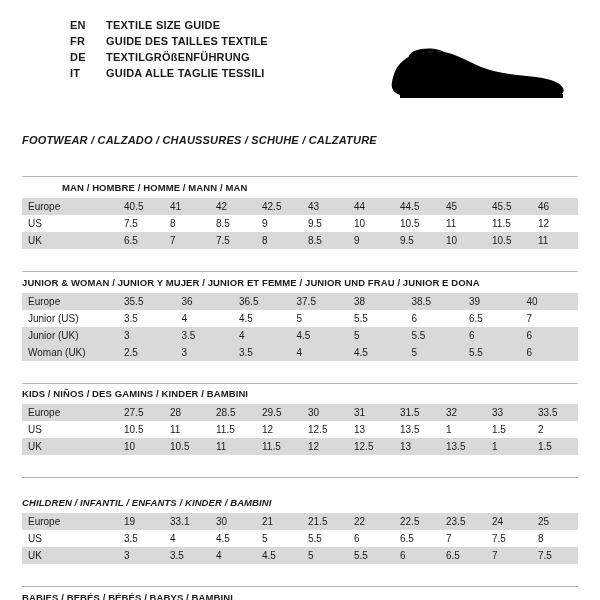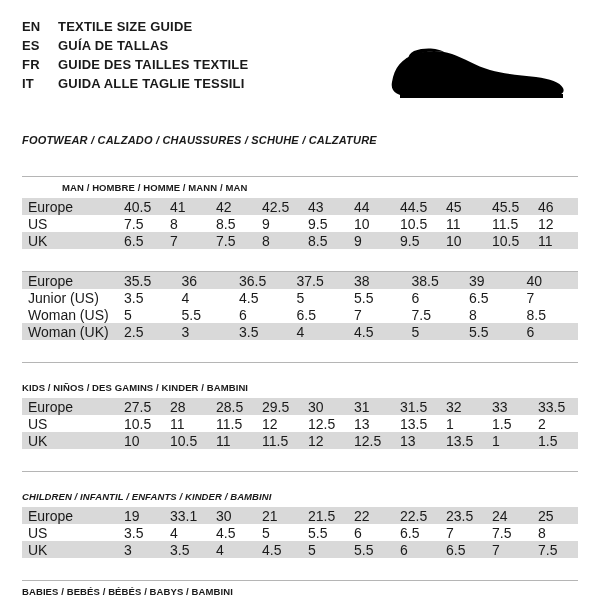--- a/index.html
+++ b/index.html
@@ -21,22 +21,23 @@
     box-sizing: border-box;
     padding: 18px 22px 0 22px;
   }
   
   .header {
     position: relative;
     height: 100px;
   }
   .lang-table {
     border-collapse: collapse;
-    font-size: 13px;
+    font-size: 11px;
     line-height: 1.45;
+    margin-left: 48px;
   }
   .lang-table td {
     padding: 0 0 0 0;
     vertical-align: top;
     white-space: nowrap;
   }
   .lang-code {
     width: 36px;
     font-weight: bold;
     letter-spacing: 0.2px;
@@ -68,21 +69,21 @@
     margin: 0 0 5px 0;
     letter-spacing: 0.1px;
   }
   .group {
     margin-top: 22px;
   }
   .group.first { margin-top: 30px; }
 
   table.size {
     border-collapse: collapse;
-    font-size: 14px;
+    font-size: 10px;
     width: 100%;
     table-layout: fixed;
   }
   table.size td {
     height: 17px;
     padding: 0 6px;
     text-align: left;
     white-space: nowrap;
     color: #1a1a1a;
   }
@@ -104,26 +105,26 @@
 <div class="page">
 
   <div class="header">
     <table class="lang-table">
       <tbody>
         <tr>
           <td class="lang-code">EN</td>
           <td class="lang-text">TEXTILE SIZE GUIDE</td>
         </tr>
         <tr>
-          <td class="lang-code">ES</td>
-          <td class="lang-text">GUÍA DE TALLAS</td>
-        </tr>
-        <tr>
           <td class="lang-code">FR</td>
           <td class="lang-text">GUIDE DES TAILLES TEXTILE</td>
+        </tr>
+        <tr>
+          <td class="lang-code">DE</td>
+          <td class="lang-text">TEXTILGRÖßENFÜHRUNG</td>
         </tr>
         <tr>
           <td class="lang-code">IT</td>
           <td class="lang-text">GUIDA ALLE TAGLIE TESSILI</td>
         </tr>
       </tbody>
     </table>
 
     <div class="shoe-wrap">
       <svg viewBox="0 0 190 70" width="190" height="70" aria-hidden="true">
@@ -181,20 +182,21 @@
           <td>10</td>
           <td>10.5</td>
           <td>11</td>
         </tr>
       </tbody>
     </table>
   </div>
 
   <div class="group">
     <hr class="divider">
+    <div class="group-title" style="margin-top:5px;">JUNIOR &amp; WOMAN / JUNIOR Y MUJER / JUNIOR ET FEMME / JUNIOR UND FRAU / JUNIOR E DONA</div>
     <table class="size">
       <tbody>
         <tr class="shade">
           <td class="rowlabel">Europe</td>
           <td>35.5</td>
           <td>36</td>
           <td>36.5</td>
           <td>37.5</td>
           <td>38</td>
           <td>38.5</td>
@@ -205,49 +207,49 @@
           <td class="rowlabel">Junior (US)</td>
           <td>3.5</td>
           <td>4</td>
           <td>4.5</td>
           <td>5</td>
           <td>5.5</td>
           <td>6</td>
           <td>6.5</td>
           <td>7</td>
         </tr>
-        <tr>
-          <td class="rowlabel">Woman (US)</td>
-          <td>5</td>
-          <td>5.5</td>
-          <td>6</td>
-          <td>6.5</td>
-          <td>7</td>
-          <td>7.5</td>
-          <td>8</td>
-          <td>8.5</td>
+        <tr class="shade">
+          <td class="rowlabel">Junior (UK)</td>
+          <td>3</td>
+          <td>3.5</td>
+          <td>4</td>
+          <td>4.5</td>
+          <td>5</td>
+          <td>5.5</td>
+          <td>6</td>
+          <td>6</td>
         </tr>
         <tr class="shade">
           <td class="rowlabel">Woman (UK)</td>
           <td>2.5</td>
           <td>3</td>
           <td>3.5</td>
           <td>4</td>
           <td>4.5</td>
           <td>5</td>
           <td>5.5</td>
           <td>6</td>
         </tr>
       </tbody>
     </table>
   </div>
 
   <div class="group">
     <hr class="divider">
-    <div class="group-title" style="margin-top:19px;">KIDS / NIÑOS / DES GAMINS / KINDER / BAMBINI</div>
+    <div class="group-title" style="margin-top:4px;">KIDS / NIÑOS / DES GAMINS / KINDER / BAMBINI</div>
     <table class="size">
       <tbody>
         <tr class="shade">
           <td class="rowlabel">Europe</td>
           <td>27.5</td>
           <td>28</td>
           <td>28.5</td>
           <td>29.5</td>
           <td>30</td>
           <td>31</td>

